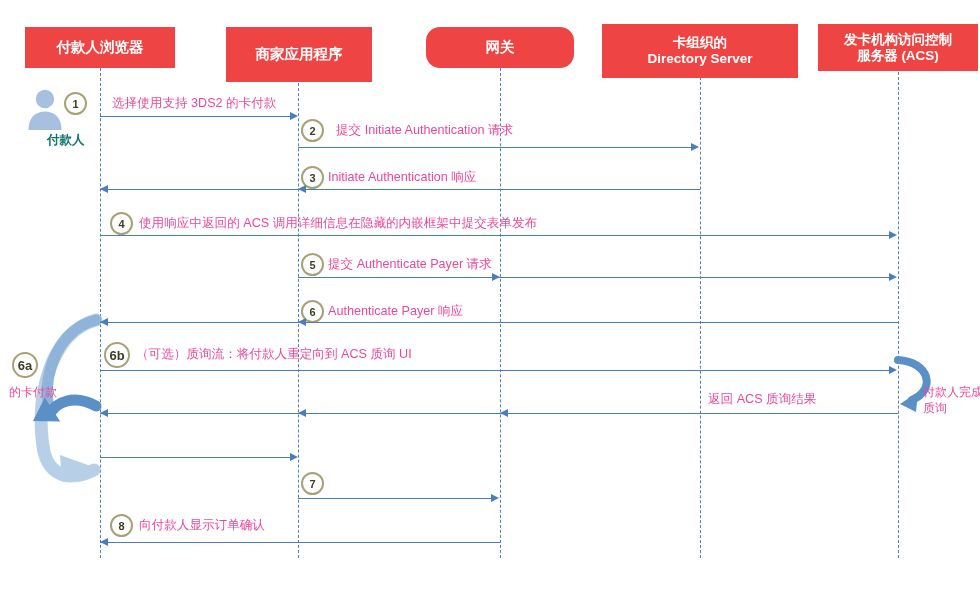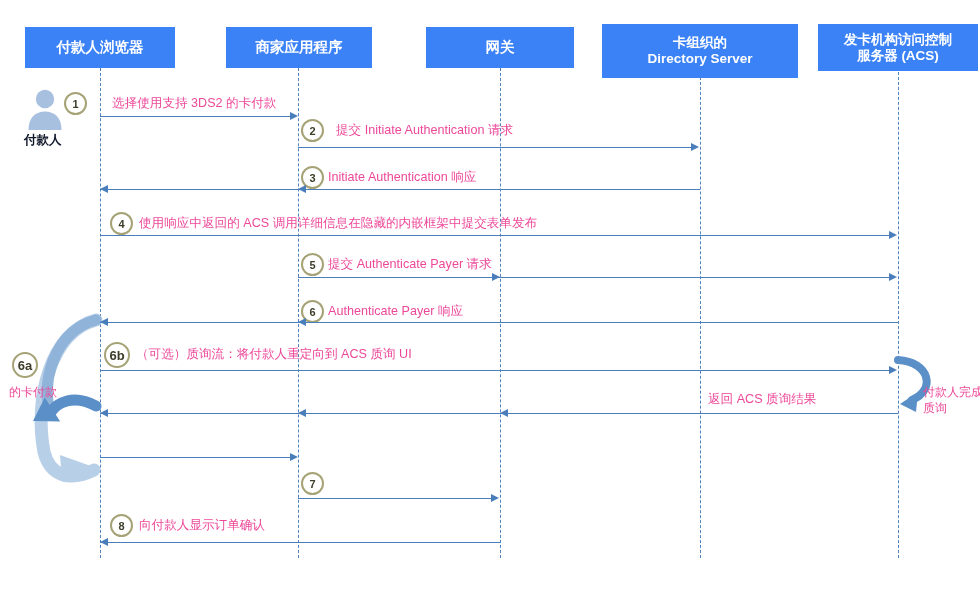--- a/index.html
+++ b/index.html
@@ -4,21 +4,21 @@
 <style>
   html,body{margin:0;padding:0;}
   body{
     width:980px;height:591px;background:#ffffff;overflow:hidden;
     font-family:"Liberation Sans","DejaVu Sans",sans-serif;
   }
   #canvas{position:relative;width:980px;height:591px;}
 
   
   .actor-box{
-    position:absolute;background:#3b82f6;color:#ffffff;
+    position:absolute;background:#ef4444;color:#ffffff;
     display:flex;align-items:center;justify-content:center;text-align:center;
     font-weight:bold;font-size:14.5px;line-height:1.15;
     box-sizing:border-box;padding:2px 4px;
   }
   .actor-box.two-line{font-size:13.5px;}
 
   
   .lifeline{
     position:absolute;width:0;border-left:1.6px dashed #4F81BD;
   }
@@ -45,47 +45,48 @@
   
   .lbl{
     position:absolute;font-size:12.6px;color:#ec4899;white-space:nowrap;
     line-height:1.25;
   }
   .lbl.small{font-size:12px;}
 
   
   .payer-icon{position:absolute;}
   .payer-caption{
-    position:absolute;font-size:12.5px;font-weight:bold;color:#0f172a;
+    position:absolute;font-size:12.5px;font-weight:bold;color:#0f766e;
     white-space:nowrap;
+    margin-left:23px;
   }
 
   
   .curve-layer{position:absolute;left:0;top:0;width:980px;height:591px;pointer-events:none;}
 </style>
 </head>
 <body>
 
 <div id="canvas">
 
   <div class="lifeline" style="left:100px;top:68px;height:490px;"></div>
   <div class="lifeline" style="left:298px;top:68px;height:490px;"></div>
   <div class="lifeline" style="left:500px;top:68px;height:490px;"></div>
   <div class="lifeline" style="left:700px;top:72px;height:486px;"></div>
   <div class="lifeline" style="left:898px;top:72px;height:486px;"></div>
 
   <div class="actor-box" style="left:25px;top:27px;width:150px;height:41px;">
     <span>付款人浏览器</span>
   </div>
 
-  <div class="actor-box" style="left:226px;top:27px;width:146px;height:41px;">
+  <div class="actor-box" style="left:226px;top:27px;width:146px;height:55px;">
     <span>商家应用程序</span>
   </div>
 
-  <div class="actor-box" style="left:426px;top:27px;width:148px;height:41px;">
+  <div class="actor-box" style="left:426px;top:27px;width:148px;height:41px;border-radius:14px;">
     <span>网关</span>
   </div>
 
   <div class="actor-box two-line" style="left:602px;top:24px;width:196px;height:54px;">
     <span>
       <span>卡组织的</span><br>
       <span>Directory Server</span>
     </span>
   </div>
 

